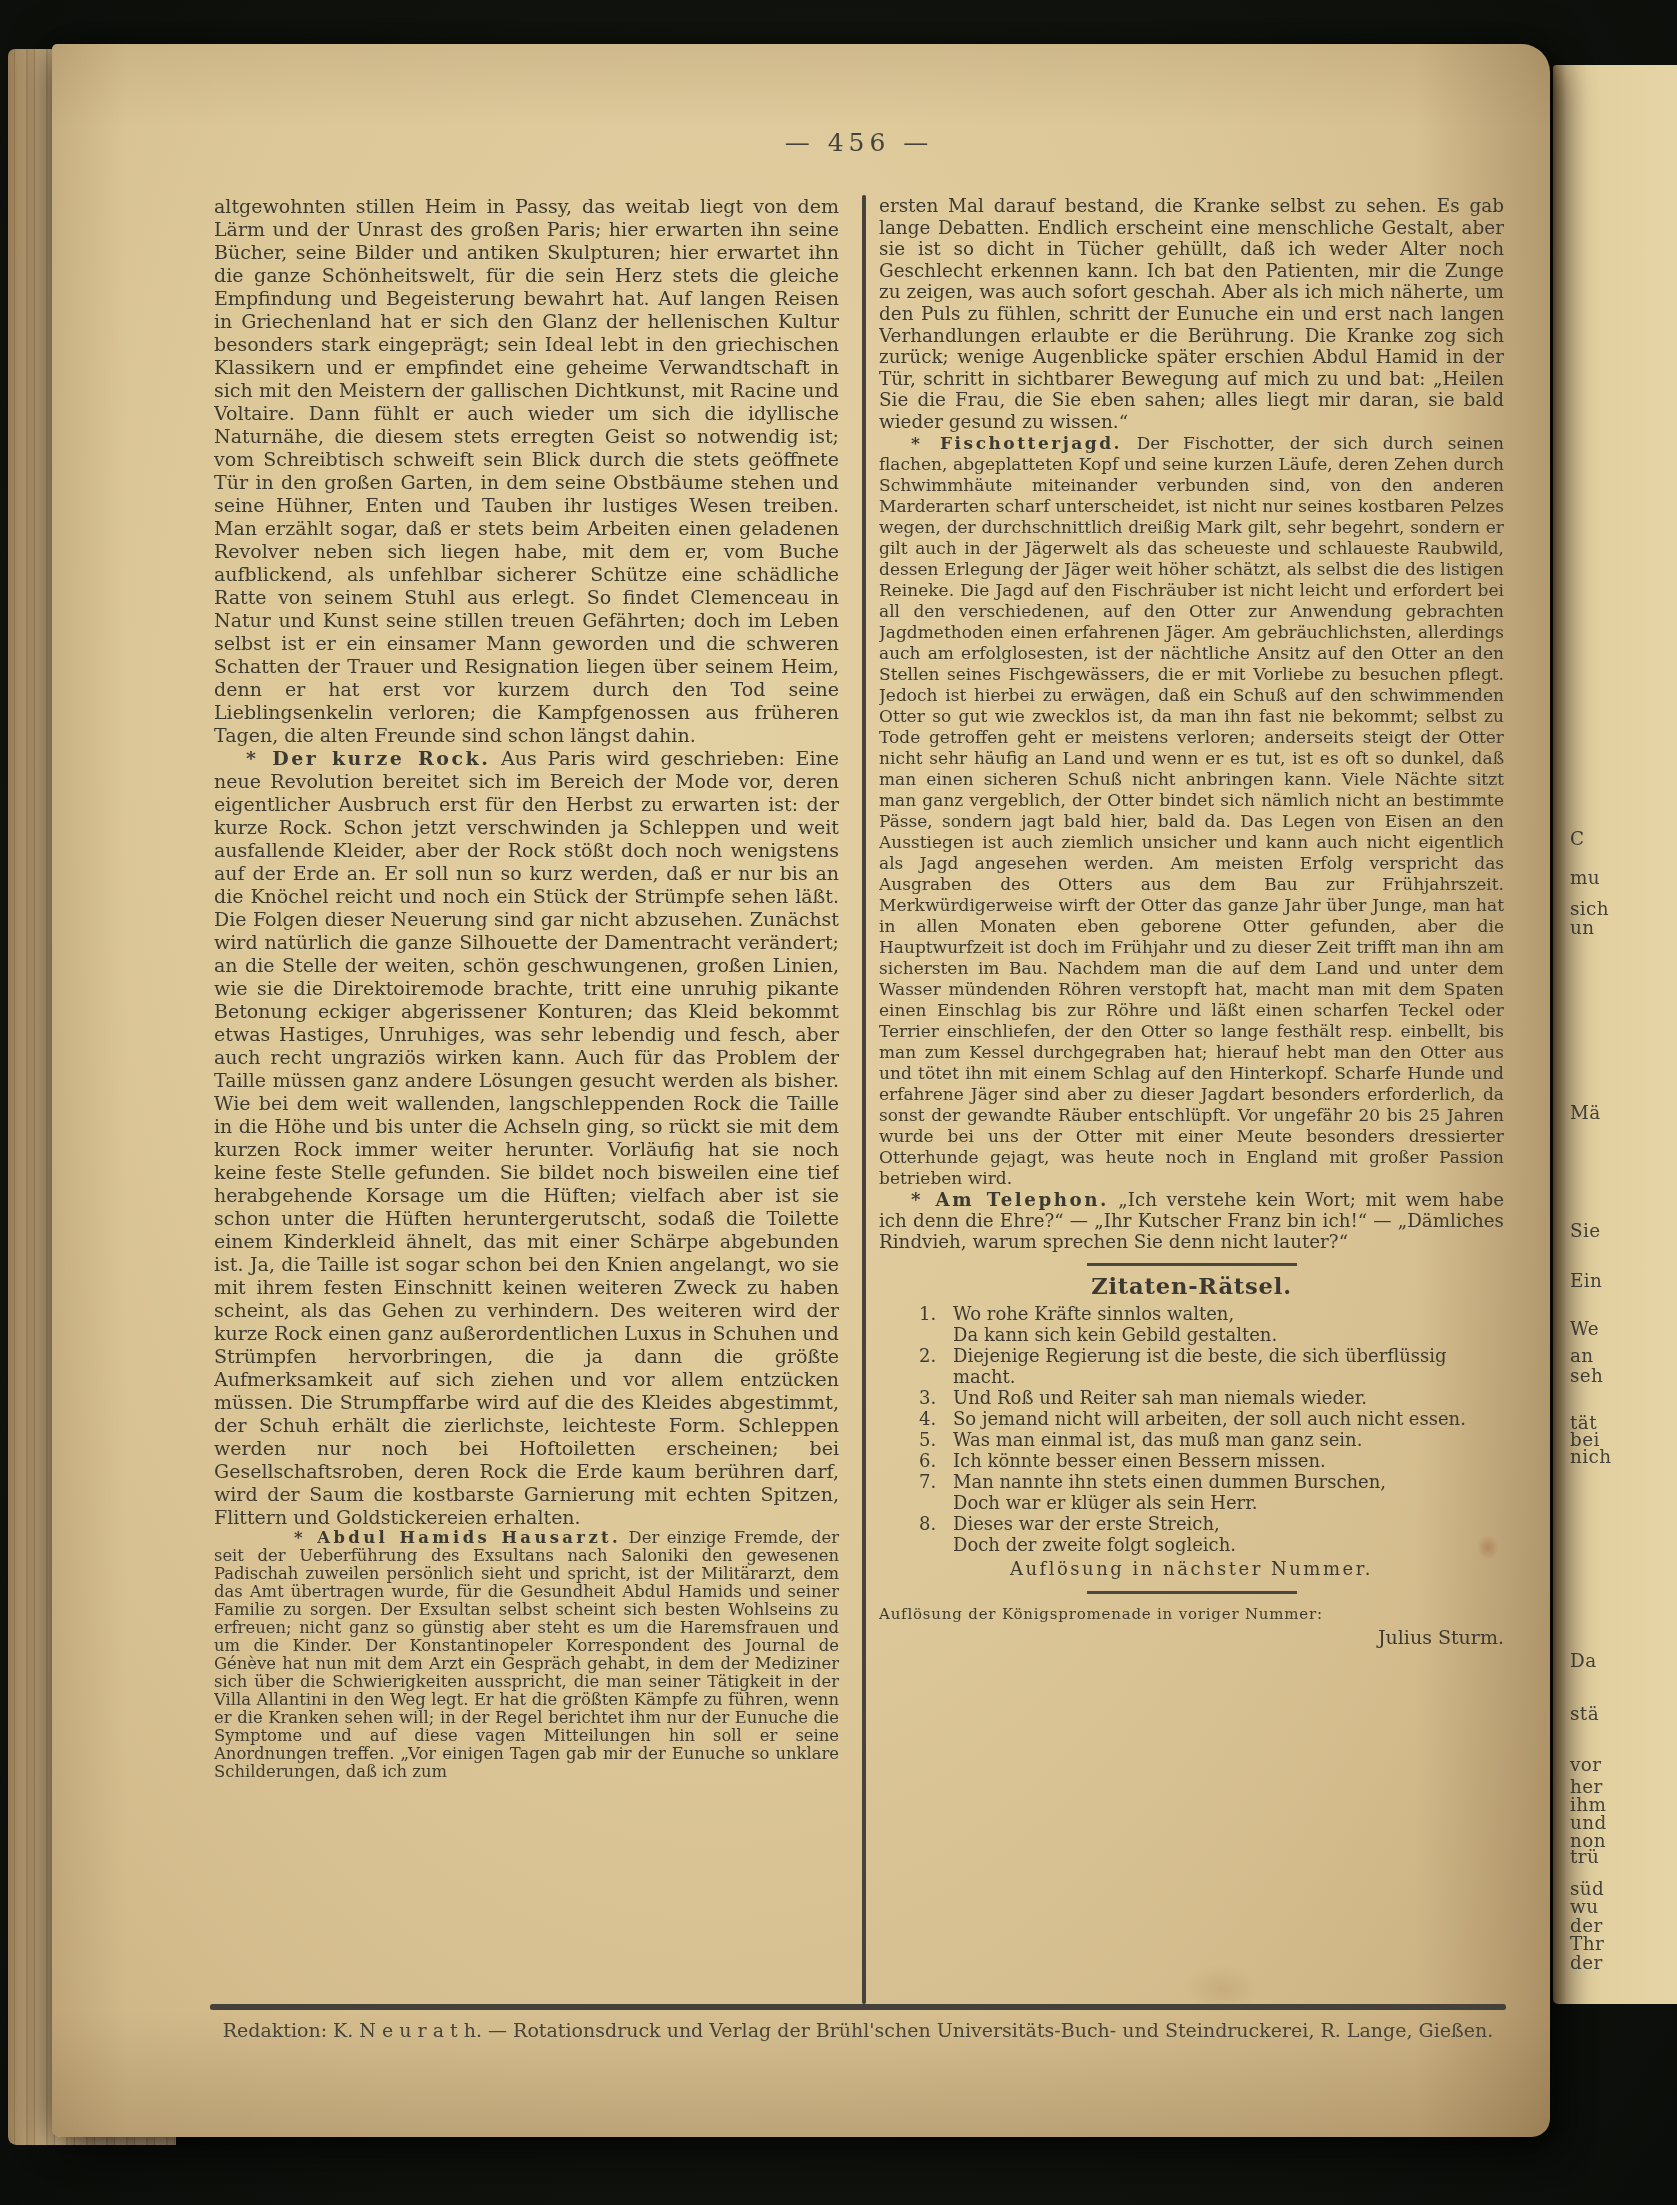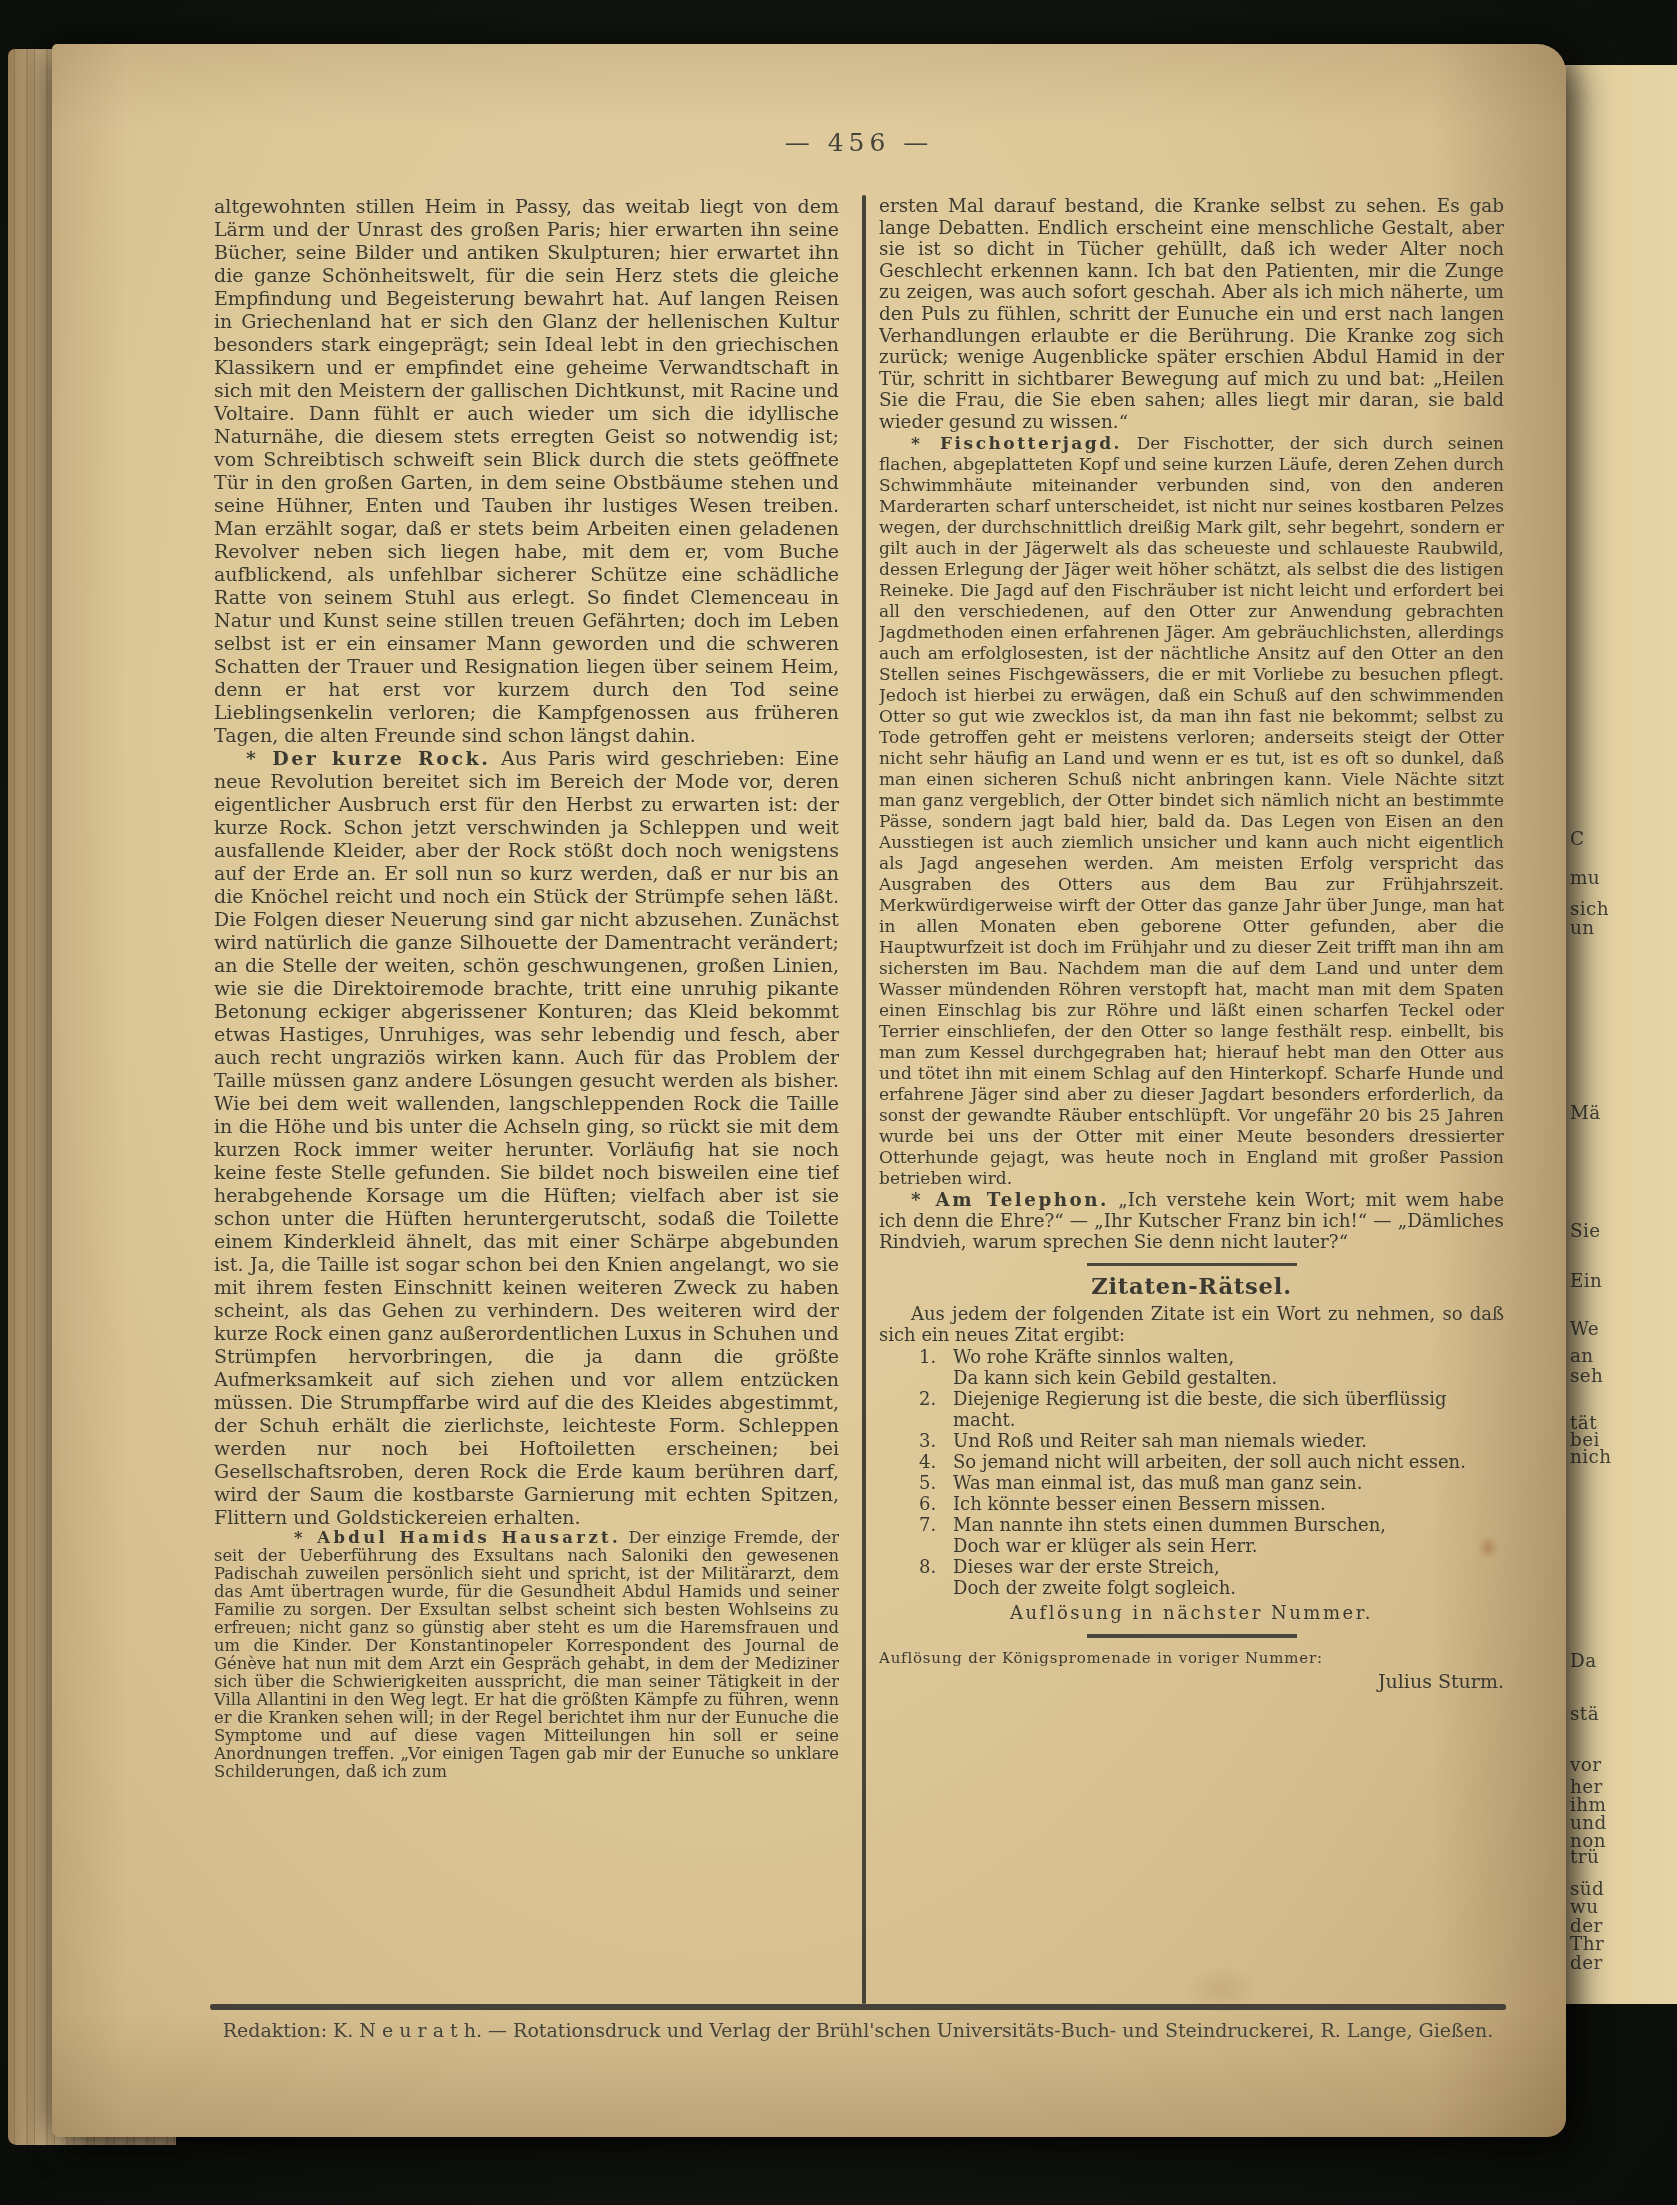--- a/index.html
+++ b/index.html
@@ -11,21 +11,21 @@
       background:
         linear-gradient(to right, rgba(90,64,36,.45), rgba(90,64,36,0) 30%),
         repeating-linear-gradient(90deg,#cdb285 0 5.9px,#b3986b 5.9px 7.5px,#d6bc8e 7.5px 17.6px,#bda276 17.6px 20px);}
   
   .main-page{position:absolute;left:52px;top:44px;width:1498px;height:2093px;
       border-radius:5px 28.5px 18.4px 8.4px;
       box-shadow:0 0 39px rgba(0,0,0,.6), 11.7px 17px 34px rgba(0,0,0,.45);
       background:
         linear-gradient(to right, rgba(116,86,48,.18), rgba(116,86,48,0) 5%, rgba(116,86,48,0) 91%, rgba(100,72,40,.30) 100%),
         linear-gradient(to bottom, rgba(116,86,48,.14), rgba(116,86,48,0) 4%, rgba(116,86,48,0) 94%, rgba(100,72,40,.22) 100%),
-        radial-gradient(ellipse at 44% 32%, #e3d0a3 0%, #dcc798 48%, #d3bb8c 76%, #c7ac7c 100%); padding-left: 16px;}
+        radial-gradient(ellipse at 44% 32%, #e3d0a3 0%, #dcc798 48%, #d3bb8c 76%, #c7ac7c 100%);}
   
   .next-page{position:absolute;left:1553px;top:65px;width:124px;height:1939px;border-radius:3.4px 0 0 5px;
       background:
         linear-gradient(to right, #8d7348 0, #b29462 3.4px, #d6c091 13.4px, #e2cf9f 34px, #e5d4a6 100%);}
   .next-page .frag{position:absolute;left:17px;font-size:18.4px;color:#45433a;letter-spacing:0.4px;}
   .paper-stain{position:absolute;border-radius:50%;pointer-events:none;}
   .stain1{left:1425px;top:1491px;width:22px;height:25px;background:radial-gradient(rgba(150,85,40,.38), rgba(150,85,40,0) 70%);}
   .stain2{left:1132px;top:1920px;width:75px;height:50px;background:radial-gradient(rgba(140,100,50,.16), rgba(140,100,50,0) 70%);}
 
   .page-number{position:absolute;left:162px;top:84px;width:1290px;text-align:center;
@@ -115,21 +115,20 @@
 
       <div class="col col-right">
         <p>ersten Mal darauf bestand, die Kranke selbst zu sehen. Es gab lange Debatten. Endlich erscheint eine menschliche Gestalt, aber sie ist so dicht in Tücher gehüllt, daß ich weder Alter noch Geschlecht erkennen kann. Ich bat den Patienten, mir die Zunge zu zeigen, was auch sofort geschah. Aber als ich mich näherte, um den Puls zu fühlen, schritt der Eunuche ein und erst nach langen Verhandlungen erlaubte er die Berührung. Die Kranke zog sich zurück; wenige Augenblicke später erschien Abdul Hamid in der Tür, schritt in sichtbarer Bewegung auf mich zu und bat: „Heilen Sie die Frau, die Sie eben sahen; alles liegt mir daran, sie bald wieder gesund zu wissen.“</p>
         <p class="indent fischotter"><span class="lead">* Fischotterjagd.</span><span> Der Fischotter, der sich durch seinen flachen, abgeplatteten Kopf und seine kurzen Läufe, deren Zehen durch Schwimmhäute miteinander verbunden sind, von den anderen Marderarten scharf unterscheidet, ist nicht nur seines kostbaren Pelzes wegen, der durchschnittlich dreißig Mark gilt, sehr begehrt, sondern er gilt auch in der Jägerwelt als das scheueste und schlaueste Raubwild, dessen Erlegung der Jäger weit höher schätzt, als selbst die des listigen Reineke. Die Jagd auf den Fischräuber ist nicht leicht und erfordert bei all den verschiedenen, auf den Otter zur Anwendung gebrachten Jagdmethoden einen erfahrenen Jäger. Am gebräuchlichsten, allerdings auch am erfolglosesten, ist der nächtliche Ansitz auf den Otter an den Stellen seines Fischgewässers, die er mit Vorliebe zu besuchen pflegt. Jedoch ist hierbei zu erwägen, daß ein Schuß auf den schwimmenden Otter so gut wie zwecklos ist, da man ihn fast nie bekommt; selbst zu Tode getroffen geht er meistens verloren; anderseits steigt der Otter nicht sehr häufig an Land und wenn er es tut, ist es oft so dunkel, daß man einen sicheren Schuß nicht anbringen kann. Viele Nächte sitzt man ganz vergeblich, der Otter bindet sich nämlich nicht an bestimmte Pässe, sondern jagt bald hier, bald da. Das Legen von Eisen an den Ausstiegen ist auch ziemlich unsicher und kann auch nicht eigentlich als Jagd angesehen werden. Am meisten Erfolg verspricht das Ausgraben des Otters aus dem Bau zur Frühjahrszeit. Merkwürdigerweise wirft der Otter das ganze Jahr über Junge, man hat in allen Monaten eben geborene Otter gefunden, aber die Hauptwurfzeit ist doch im Frühjahr und zu dieser Zeit trifft man ihn am sichersten im Bau. Nachdem man die auf dem Land und unter dem Wasser mündenden Röhren verstopft hat, macht man mit dem Spaten einen Einschlag bis zur Röhre und läßt einen scharfen Teckel oder Terrier einschliefen, der den Otter so lange festhält resp. einbellt, bis man zum Kessel durchgegraben hat; hierauf hebt man den Otter aus und tötet ihn mit einem Schlag auf den Hinterkopf. Scharfe Hunde und erfahrene Jäger sind aber zu dieser Jagdart besonders erforderlich, da sonst der gewandte Räuber entschlüpft. Vor ungefähr 20 bis 25 Jahren wurde bei uns der Otter mit einer Meute besonders dressierter Otterhunde gejagt, was heute noch in England mit großer Passion betrieben wird.</span></p>
         <p class="indent telephon"><span class="lead">* Am Telephon.</span><span> „Ich verstehe kein Wort; mit wem habe ich denn die Ehre?“ — „Ihr Kutscher Franz bin ich!“ — „Dämliches Rindvieh, warum sprechen Sie denn nicht lauter?“</span></p>
 
         <div class="rule-short"></div>
 
         <div>
           <div class="riddle-title">Zitaten-Rätsel.</div>
-          <p class="riddle-intro">Aus jedem der folgenden Zitate ist ein Wort zu nehmen, so daß sich ein neues Zitat ergibt:</p>
           <div class="riddle-list">
             <div class="riddle-item">
                 <span class="num">1.</span>
                 <span class="riddle-text">Wo rohe Kräfte sinnlos walten,
 Da kann sich kein Gebild gestalten.</span>
               </div>
             <div class="riddle-item">
                 <span class="num">2.</span>
                 <span class="riddle-text">Diejenige Regierung ist die beste, die sich überflüssig macht.</span>
               </div>

